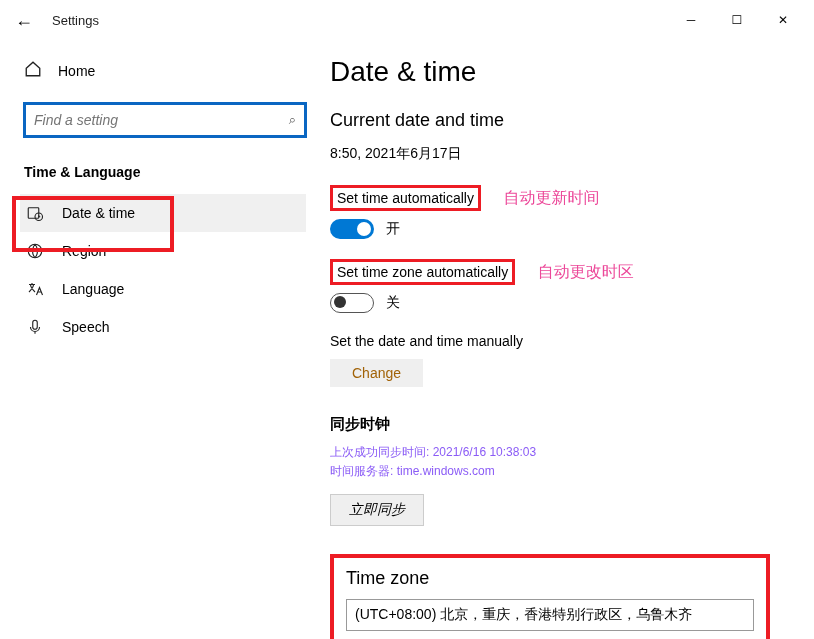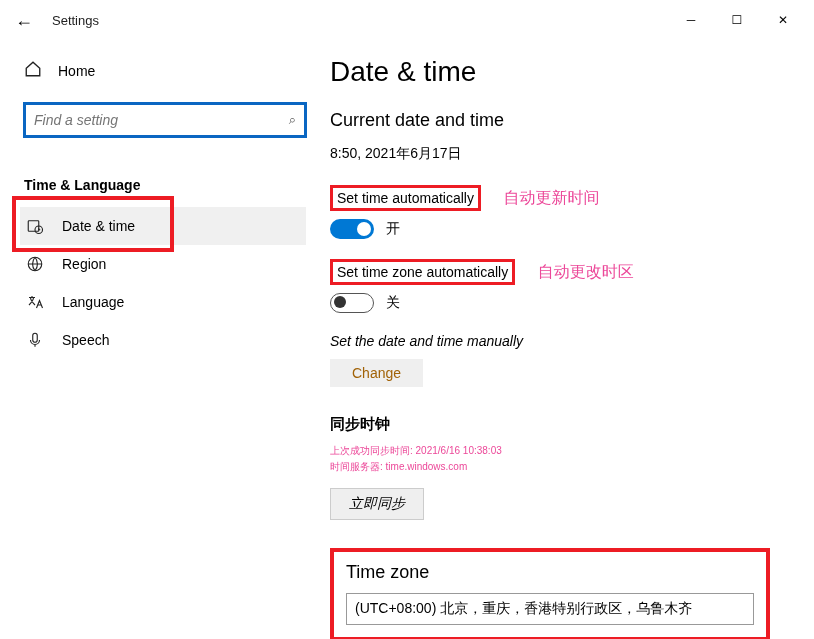--- a/index.html
+++ b/index.html
@@ -10,21 +10,21 @@
     .title { margin-left: 12px; font-size: 13px; color: #222; }
     .win-controls { margin-left: auto; display: flex; }
     .win-btn { width: 46px; height: 32px; display: flex; align-items: center; justify-content: center; font-size: 12px; cursor: pointer; }
     
     .layout { display: flex; height: calc(639px - 40px); }
     
     .sidebar { width: 330px; padding: 12px 24px 0 24px; }
     .home-row { display: flex; align-items: center; gap: 16px; padding: 8px 0; margin-bottom: 14px; cursor: pointer; font-size: 14px; }
     .home-icon svg { width: 18px; height: 18px; }
     
-    .search-box { border: 2px solid #0a66c2; outline: 1px solid #0a66c2; height: 34px; width: 282px; display: flex; align-items: center; padding: 0 8px; margin-bottom: 40px; }
+    .search-box { border: 2px solid #0a66c2; outline: 1px solid #0a66c2; height: 34px; width: 282px; display: flex; align-items: center; padding: 0 8px; margin-bottom: 27px; }
     .search-input { flex: 1; border: none; outline: none; font-size: 14px; color: #666; font-style: italic; }
     .search-icon { font-size: 13px; color: #555; }
     
     .section-header { font-size: 14px; font-weight: 600; margin-bottom: 14px; }
     
     .nav-item { display: flex; align-items: center; gap: 18px; padding: 10px 6px; font-size: 14px; cursor: pointer; margin-left: -4px; }
     .nav-item.active { background: #f0f0f0; }
     .nav-item .icon { width: 18px; display: flex; align-items: center; justify-content: center; }
     .nav-item .icon svg { width: 18px; height: 18px; fill: none; stroke: #222; stroke-width: 1.5; }
     
@@ -40,25 +40,25 @@
     .red-annotation { color: #ec4899; font-size: 16px; margin-left: 18px; }
     
     .toggle-row { display: flex; align-items: center; gap: 12px; margin-bottom: 20px; }
     .toggle { width: 44px; height: 20px; border-radius: 10px; position: relative; cursor: pointer; }
     .toggle.on { background: #0078d4; }
     .toggle.on::after { content: ''; position: absolute; right: 3px; top: 3px; width: 14px; height: 14px; background: #fff; border-radius: 50%; }
     .toggle.off { background: #fff; border: 1.5px solid #555; }
     .toggle.off::after { content: ''; position: absolute; left: 3px; top: 2px; width: 12px; height: 12px; background: #333; border-radius: 50%; }
     .toggle-label { font-size: 14px; }
     
-    .manual-label { font-size: 14px; margin-bottom: 10px; font-style: italic; }
+    .manual-label { font-size: 14px; margin-bottom: 10px; }
     .change-btn { padding: 6px 22px; background: #efefef; border: none; color: #a16207; font-size: 14px; margin-bottom: 28px; }
     
     .sync-section h3 { font-size: 15px; font-weight: 600; margin-bottom: 10px; }
-    .sync-line { font-size: 10px; color: #ec4899; margin-bottom: 2px; }
+    .sync-line { font-size: 12px; color: #8b5cf6; margin-bottom: 2px; }
     .sync-btn { margin-top: 12px; padding: 6px 18px; background: #efefef; border: 1px solid #ccc; font-size: 14px; cursor: pointer; margin-bottom: 28px; font-style: italic; }
     
     .tz-section { border: 4px solid #ed1c24; padding: 10px 12px 12px 12px; margin-right: 4px; }
     .tz-label { font-size: 18px; margin-bottom: 10px; }
     .tz-select { width: 100%; padding: 6px 8px; border: 1px solid #999; font-size: 14px; background: #fff; }
   </style>
 </head>
 <body>
 
 <div class="titlebar">

